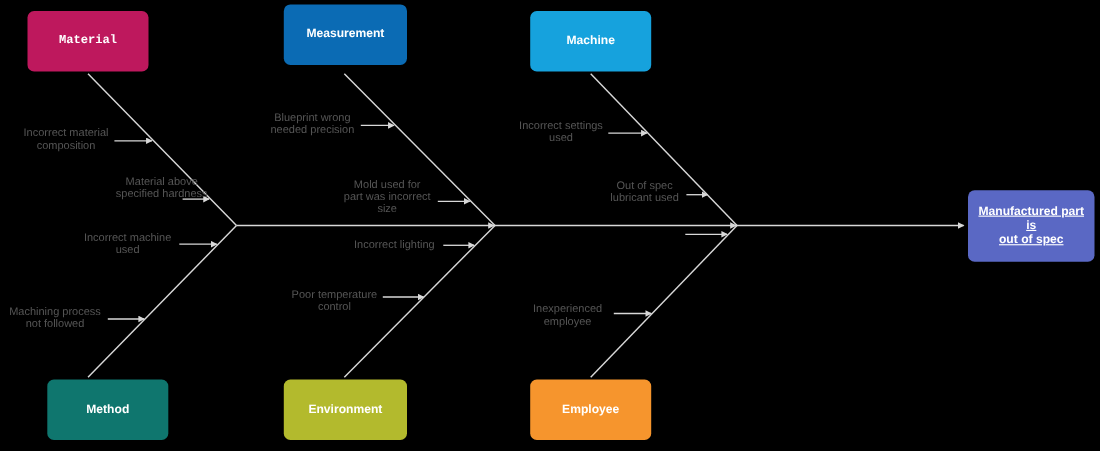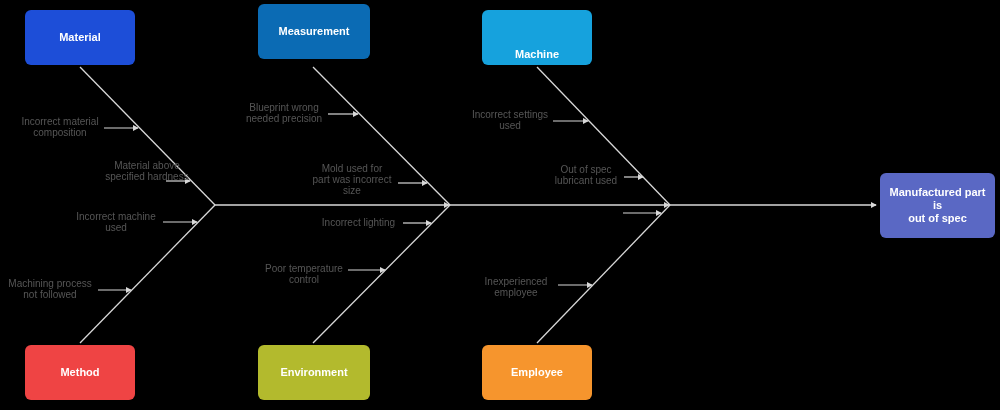--- a/index.html
+++ b/index.html
@@ -36,20 +36,21 @@
     font-weight: bold;
     line-height: 13px;
     box-sizing: border-box;
     padding: 4px;
     white-space: pre-line;
   }
   .box.wide { width: 112px; }
   .box.effect {
     width: 115px;
     height: 65px;
+    text-decoration: underline;
   }
   .cause {
     position: absolute;
     color: #565656;
     font-size: 10px;
     line-height: 11px;
     text-align: center;
     white-space: pre-line;
   }
 </style>
@@ -83,31 +84,31 @@
     <line x1="328" y1="114" x2="358" y2="114" stroke="#d8d8d8" stroke-width="1.2" marker-end="url(#arw)"></line>
     <line x1="398" y1="183" x2="427" y2="183" stroke="#d8d8d8" stroke-width="1.2" marker-end="url(#arw)"></line>
     <line x1="403" y1="223" x2="431" y2="223" stroke="#d8d8d8" stroke-width="1.2" marker-end="url(#arw)"></line>
     <line x1="348" y1="270" x2="385" y2="270" stroke="#d8d8d8" stroke-width="1.2" marker-end="url(#arw)"></line>
     <line x1="553" y1="121" x2="588" y2="121" stroke="#d8d8d8" stroke-width="1.2" marker-end="url(#arw)"></line>
     <line x1="624" y1="177" x2="643" y2="177" stroke="#d8d8d8" stroke-width="1.2" marker-end="url(#arw)"></line>
     <line x1="623" y1="213" x2="661" y2="213" stroke="#d8d8d8" stroke-width="1.2" marker-end="url(#arw)"></line>
     <line x1="558" y1="285" x2="592" y2="285" stroke="#d8d8d8" stroke-width="1.2" marker-end="url(#arw)"></line>
   </svg>
 
-  <div class="box" style="left: 25px; top: 10px; background-color: #1d4ed8;">
+  <div class="box" style="left: 25px; top: 10px; background-color: #be185d; font-family: Liberation Mono, monospace;">
     <span>Material</span>
   </div>
   <div class="box wide" style="left: 258px; top: 4px; background-color: rgb(11, 107, 180);">
     <span>Measurement</span>
   </div>
-  <div class="box" style="left: 482px; top: 10px; background-color: rgb(22, 162, 221); align-items: flex-end;">
+  <div class="box" style="left: 482px; top: 10px; background-color: rgb(22, 162, 221);">
     <span>Machine</span>
   </div>
 
-  <div class="box" style="left: 25px; top: 345px; background-color: #ef4444;">
+  <div class="box" style="left: 43px; top: 345px; background-color: #0f766e;">
     <span>Method</span>
   </div>
   <div class="box wide" style="left: 258px; top: 345px; background-color: rgb(179, 186, 45); text-align: right;">
     <span>Environment</span>
   </div>
   <div class="box" style="left: 482px; top: 345px; background-color: rgb(246, 149, 45);">
     <span>Employee</span>
   </div>
 
   <div class="box effect" style="left: 880px; top: 173px; background-color: rgb(90, 104, 196);">

